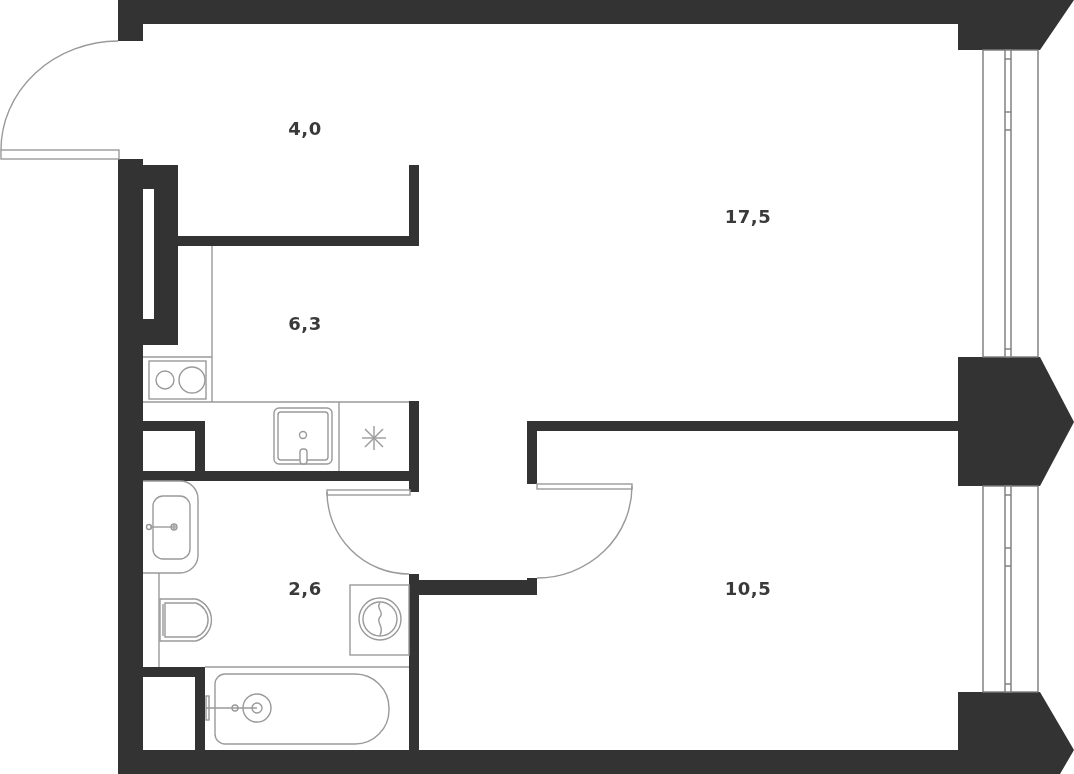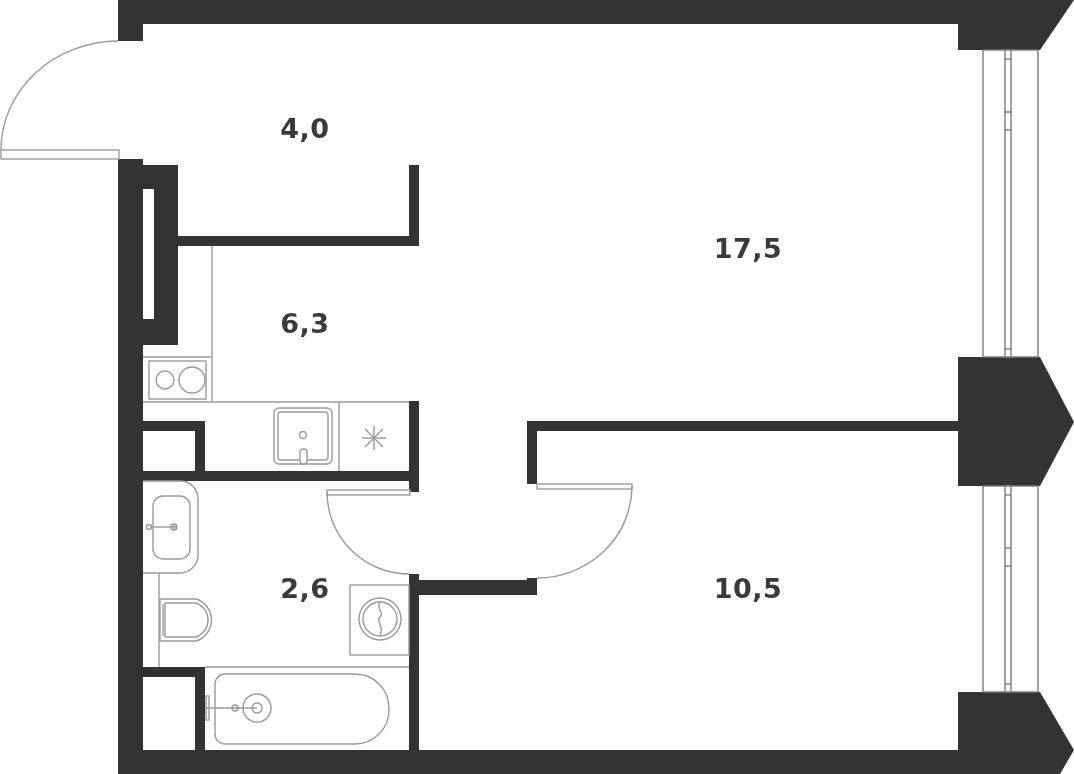--- a/index.html
+++ b/index.html
@@ -6,21 +6,21 @@
   body { width: 1074px; height: 774px; overflow: hidden; position: relative; }
   #plan { position: absolute; left: 0; top: 0; width: 1074px; height: 774px; }
   .wall { fill: #333333; }
   .fix { fill: none; stroke: #9a9a9a; stroke-width: 1.4; }
   .fixw { fill: #ffffff; stroke: #9a9a9a; stroke-width: 1.4; }
   .win { fill: #ffffff; stroke: #7a7a7a; stroke-width: 1.4; }
   .label {
     position: absolute;
     font-family: "DejaVu Sans", sans-serif;
     font-weight: bold;
-    font-size: 27px;
+    font-size: 18px;
     color: #3a3a3a;
     transform: translate(-50%, -50%);
     white-space: nowrap;
     letter-spacing: 0.5px;
   }
 </style>
 </head>
 <body>
 
 <svg id="plan" viewBox="0 0 1074 774" xmlns="http://www.w3.org/2000/svg">
@@ -138,16 +138,16 @@
     <path class="fix" d="M225,674 L355,674 A34,34 0 0 1 389,708 L389,710 A34,34 0 0 1 355,744 L225,744 A10,10 0 0 1 215,734 L215,684 A10,10 0 0 1 225,674 Z"></path>
     <circle class="fix" cx="257" cy="708" r="14"></circle>
     <circle class="fix" cx="257" cy="708" r="5"></circle>
     <line class="fix" x1="206" y1="708" x2="257" y2="708"></line>
     <circle class="fix" cx="235" cy="708" r="3"></circle>
     <rect class="fix" x="206" y="696" width="3" height="24"></rect>
   </g>
 </svg>
 
 <div class="label" style="left:305px; top:128px;">4,0</div>
-<div class="label" style="left:748px; top:248px;">17,5</div>
+<div class="label" style="left:748px; top:216px;">17,5</div>
 <div class="label" style="left:305px; top:323px;">6,3</div>
 <div class="label" style="left:305px; top:588px;">2,6</div>
 <div class="label" style="left:748px; top:588px;">10,5</div>
 
 </body></html>

